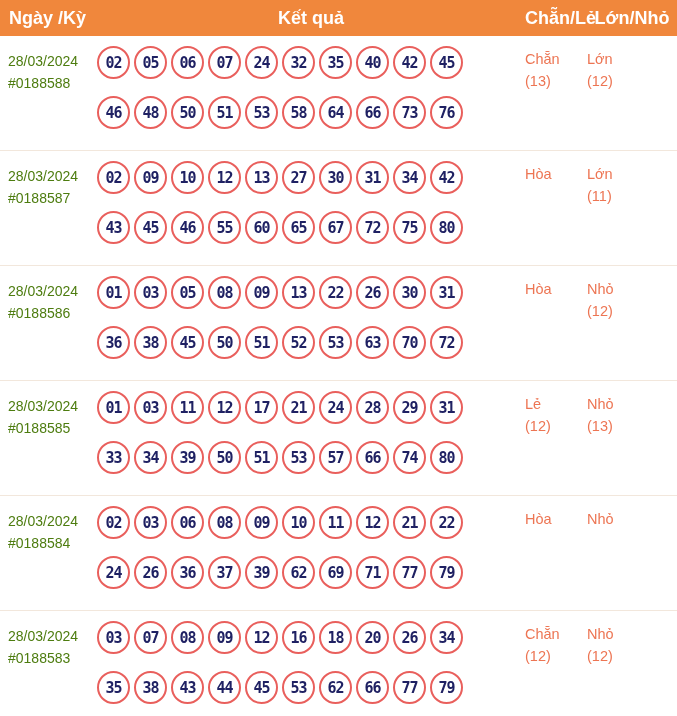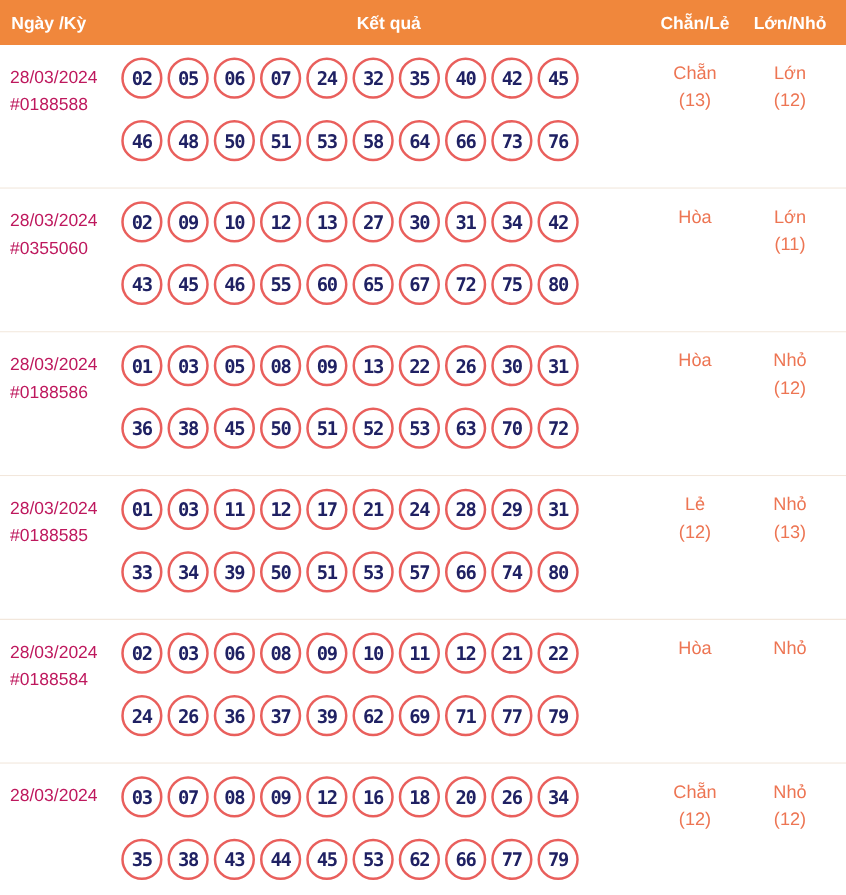--- a/index.html
+++ b/index.html
@@ -13,40 +13,40 @@
   .table { width: 677px; }
 
   
   .thead {
     display: grid;
     grid-template-columns: 97px 428px 62px 90px;
     align-items: center;
     height: 36px;
     background: #f0873c;
     color: #ffffff;
-    font-size: 14px;
+    font-size: 18px;
     font-weight: bold;
   }
   .th-date { padding-left: 9px; }
   .th-result { text-align: center; }
   .th-center { text-align: center; }
 
   
   .row {
     display: grid;
     grid-template-columns: 97px 428px 62px 90px;
     min-height: 114px;
     border-bottom: 1px solid #f2e7dc;
     background: #ffffff;
   }
   .date-cell {
     padding: 14px 0 0 8px;
     font-size: 14px;
     line-height: 22px;
-    color: #be185d;
+    color: #4d7c0f;
   }
   .numbers-cell { padding-top: 10px; }
   .ball-line {
     display: flex;
     gap: 4px;
     margin-bottom: 17px;
   }
   .ball {
     box-sizing: border-box;
     width: 33px;
@@ -58,21 +58,20 @@
     font-family: "DejaVu Sans Mono", monospace;
     font-weight: bold;
     font-size: 15px;
     letter-spacing: -1px;
     display: flex;
     align-items: center;
     justify-content: center;
   }
   .stat-cell {
     padding-top: 12px;
-    text-align: center;
     font-size: 14.5px;
     line-height: 22px;
     color: #ed7553;
   }
 </style>
 </head>
 <body>
 
 <div class="table">
 
@@ -120,21 +119,21 @@
     </div>
     <div class="stat-cell">
       <div>Lớn</div>
       <div>(12)</div>
     </div>
   </div>
 
   <div class="row">
     <div class="date-cell">
       <div>28/03/2024</div>
-      <div>#0355060</div>
+      <div>#0188587</div>
     </div>
     <div class="numbers-cell">
       <div class="ball-line">
           <span class="ball">02</span>
           <span class="ball">09</span>
           <span class="ball">10</span>
           <span class="ball">12</span>
           <span class="ball">13</span>
           <span class="ball">27</span>
           <span class="ball">30</span>
@@ -283,20 +282,21 @@
       <div></div>
     </div>
     <div class="stat-cell">
       <div>Nhỏ</div>
     </div>
   </div>
 
   <div class="row">
     <div class="date-cell">
       <div>28/03/2024</div>
+      <div>#0188583</div>
     </div>
     <div class="numbers-cell">
       <div class="ball-line">
           <span class="ball">03</span>
           <span class="ball">07</span>
           <span class="ball">08</span>
           <span class="ball">09</span>
           <span class="ball">12</span>
           <span class="ball">16</span>
           <span class="ball">18</span>

